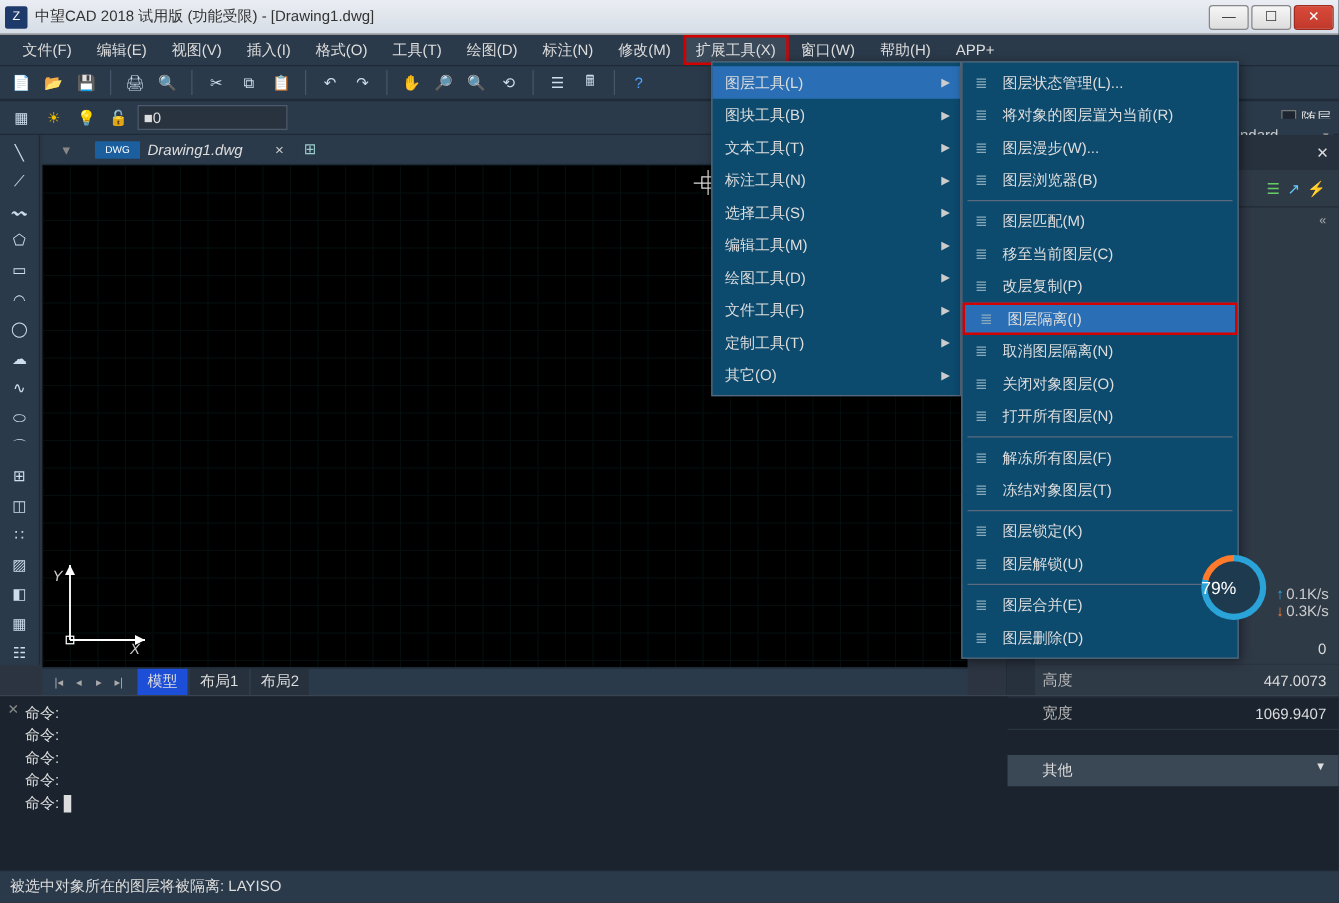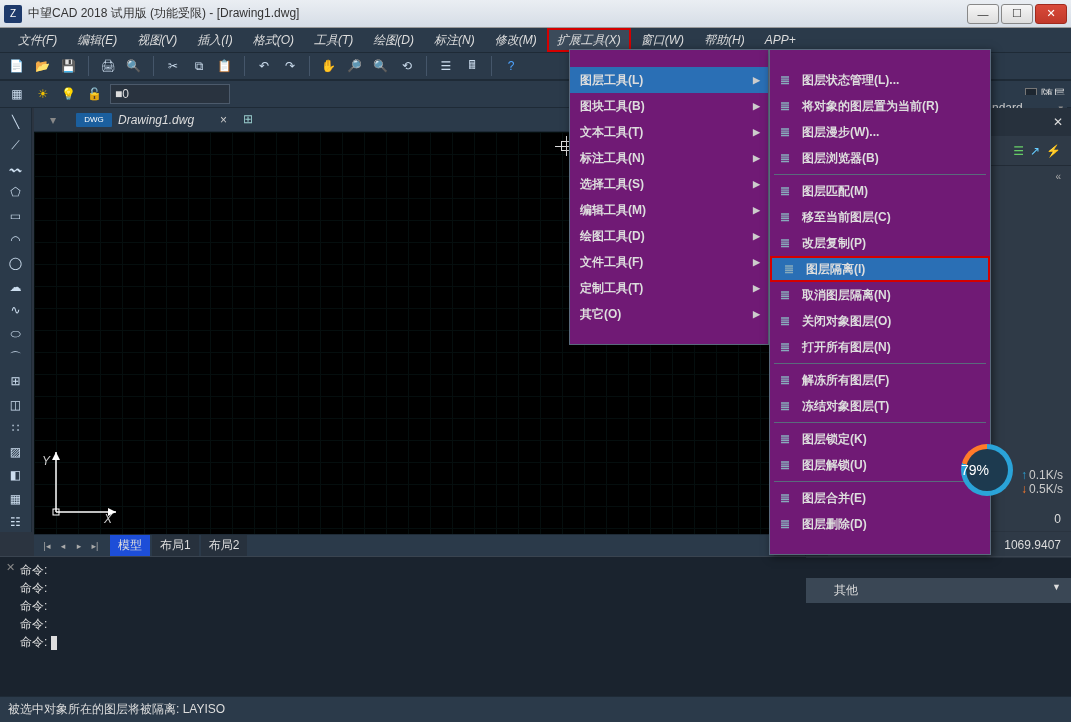--- a/index.html
+++ b/index.html
@@ -8,21 +8,21 @@
 
 .titlebar { height: 28px; background: linear-gradient(#eaeef3, #d6dde6); display: flex; align-items: center; padding: 0 4px; color: #333; border-bottom: 1px solid #999; }
 .titlebar .app-icon { width: 18px; height: 18px; background: #1e3a6b; border-radius: 2px; margin-right: 6px; display: flex; align-items: center; justify-content: center; color: #fff; font-size: 10px; }
 .titlebar .title { flex: 1; }
 .titlebar .win-btns { display: flex; gap: 2px; }
 .titlebar .win-btn { width: 32px; height: 20px; border: 1px solid #888; background: linear-gradient(#f6f6f6,#ddd); border-radius: 3px; display: flex; align-items: center; justify-content: center; font-size: 11px; }
 .titlebar .win-btn.close { background: linear-gradient(#d94a3a,#c1392b); color: #fff; border-color: #a02a1e; }
 
 
 .menubar { height: 24px; background: #2b3a4a; display: flex; align-items: stretch; padding: 0 8px; color: #ddd; }
-.menubar .menu-item { padding: 0 10px; display: flex; align-items: center; cursor: default; font-style: italic; }
+.menubar .menu-item { padding: 0 10px; display: flex; align-items: center; cursor: default; }
 .menubar .menu-item.active { background: #3b4a5a; }
 .menubar .menu-item.hl { border: 2px solid #d40000; padding: 0 8px; }
 
 
 .toolbar { background: #2b3a4a; border-top: 1px solid #1e2a36; border-bottom: 1px solid #1e2a36; display: flex; align-items: center; padding: 2px 6px; gap: 4px; height: 28px; }
 .tbtn { width: 22px; height: 22px; display: flex; align-items: center; justify-content: center; color: #cde; border-radius: 2px; }
 .tsep { width: 1px; height: 20px; background: #45566a; margin: 0 4px; }
 .layer-combo { background: #29333f; border: 1px solid #4c5a6b; height: 20px; min-width: 120px; padding: 0 4px; color: #ddd; display: flex; align-items: center; }
 .spacer { flex: 1; }
 .layout-toggle { display: flex; align-items: center; gap: 4px; color: #ddd; }
@@ -60,21 +60,21 @@
 .cmd { position: absolute; left: 0; top: 556px; right: 0; height: 140px; background: #1a232e; border-top: 1px solid #3a4450; padding: 4px 6px; color: #ddd; font-family: SimSun, monospace; font-size: 13px; overflow: hidden; }
 .cmd .line { white-space: pre; line-height: 18px; }
 .cmd .x-icon { position: absolute; left: 6px; top: 4px; color: #888; font-size: 11px; }
 .cmd .cursor { width: 6px; height: 14px; background: #ddd; display: inline-block; vertical-align: middle; animation: blink 1s infinite; }
 @keyframes blink { 50% { opacity: 0; } }
 
 
 .status { position: absolute; left: 0; right: 0; bottom: 0; height: 26px; background: #2b3a4a; color: #ddd; display: flex; align-items: center; padding: 0 8px; border-top: 1px solid #1e2a36; }
 
 
-.menu { position: absolute; background: #701a75; border: 1px solid #5a6a7c; box-shadow: 2px 2px 8px rgba(0,0,0,.5); padding: 17px 0; font-weight: bold; }
+.menu { position: absolute; background: #0c4a6e; border: 1px solid #5a6a7c; box-shadow: 2px 2px 8px rgba(0,0,0,.5); padding: 3px 0; }
 .menu .mitem { height: 26px; display: flex; align-items: center; padding: 0 24px 0 10px; color: #ddd; position: relative; white-space: nowrap; }
 .menu .mitem.hover { background: #2a6fb5; }
 .menu .mitem.hl { border: 2px solid #d40000; padding: 0 22px 0 8px; }
 .menu .mitem .arrow { position: absolute; right: 8px; font-size: 9px; color: #ccc; }
 .menu .msep { height: 1px; background: #5a6a7c; margin: 3px 4px; }
 .menu .mitem .micon { width: 18px; height: 16px; margin-right: 8px; display: flex; align-items: center; justify-content: center; color: #8ab; }
 .submenu1 { left: 569px; top: 49px; width: 200px; }
 .submenu2 { left: 769px; top: 49px; width: 222px; }
 .submenu2 .mitem { padding-left: 6px; }
 
@@ -278,38 +278,42 @@
     <div class="sc-icon">◫</div>
   </div>
   <div class="pchev">«</div>
   <div style="height:320px"></div>
   <div id="proprows">
       <div class="prow">
         <span class="pk">中心点 Z</span>
         <span class="pv">0</span>
       </div>
       <div class="prow">
+        <span class="pk">高度</span>
+        <span class="pv">447.0073</span>
+      </div>
+      <div class="prow">
         <span class="pk">宽度</span>
         <span class="pv">1069.9407</span>
       </div>
     </div>
   <div style="height:20px"></div>
   <div class="section-h">
     <span>其他</span>
       <span style="font-size:9px">▼</span>
   </div>
 </div>
 
 <div class="netwidget">
   <div class="ring">
       <span>79%</span>
     </div>
   <div class="spd">
     <div class="up">0.1K/s</div>
-    <div class="dn">0.5K/s</div>
+    <div class="dn">0.3K/s</div>
   </div>
 </div>
 
 <div class="menu submenu1" id="sm1">
     <div class="mitem hover">图层工具(L)<span class="arrow">▶</span></div>
     <div class="mitem">图块工具(B)<span class="arrow">▶</span></div>
     <div class="mitem">文本工具(T)<span class="arrow">▶</span></div>
     <div class="mitem">标注工具(N)<span class="arrow">▶</span></div>
     <div class="mitem">选择工具(S)<span class="arrow">▶</span></div>
     <div class="mitem">编辑工具(M)<span class="arrow">▶</span></div>

